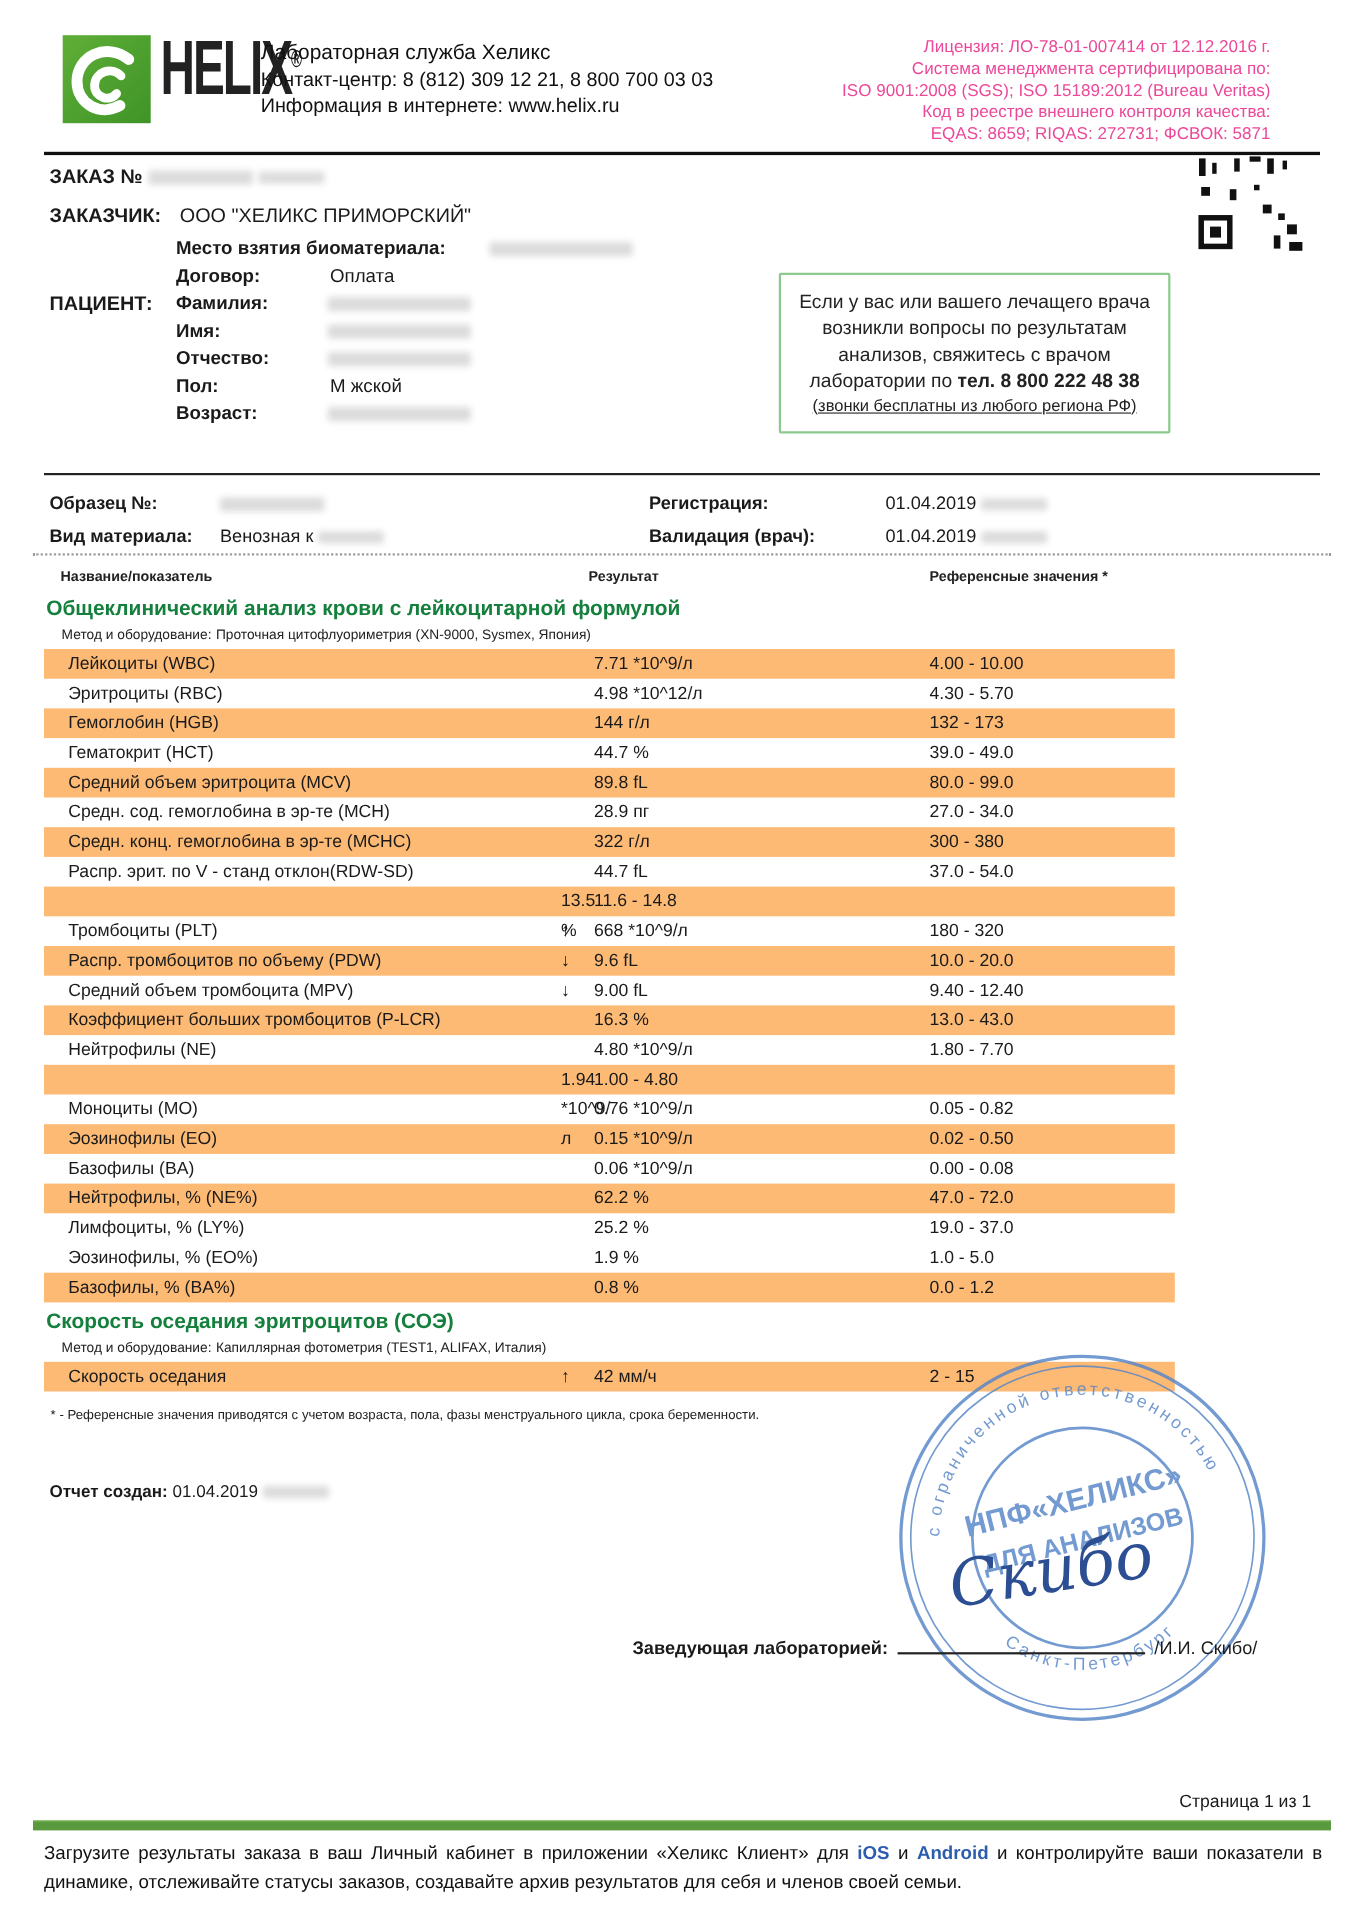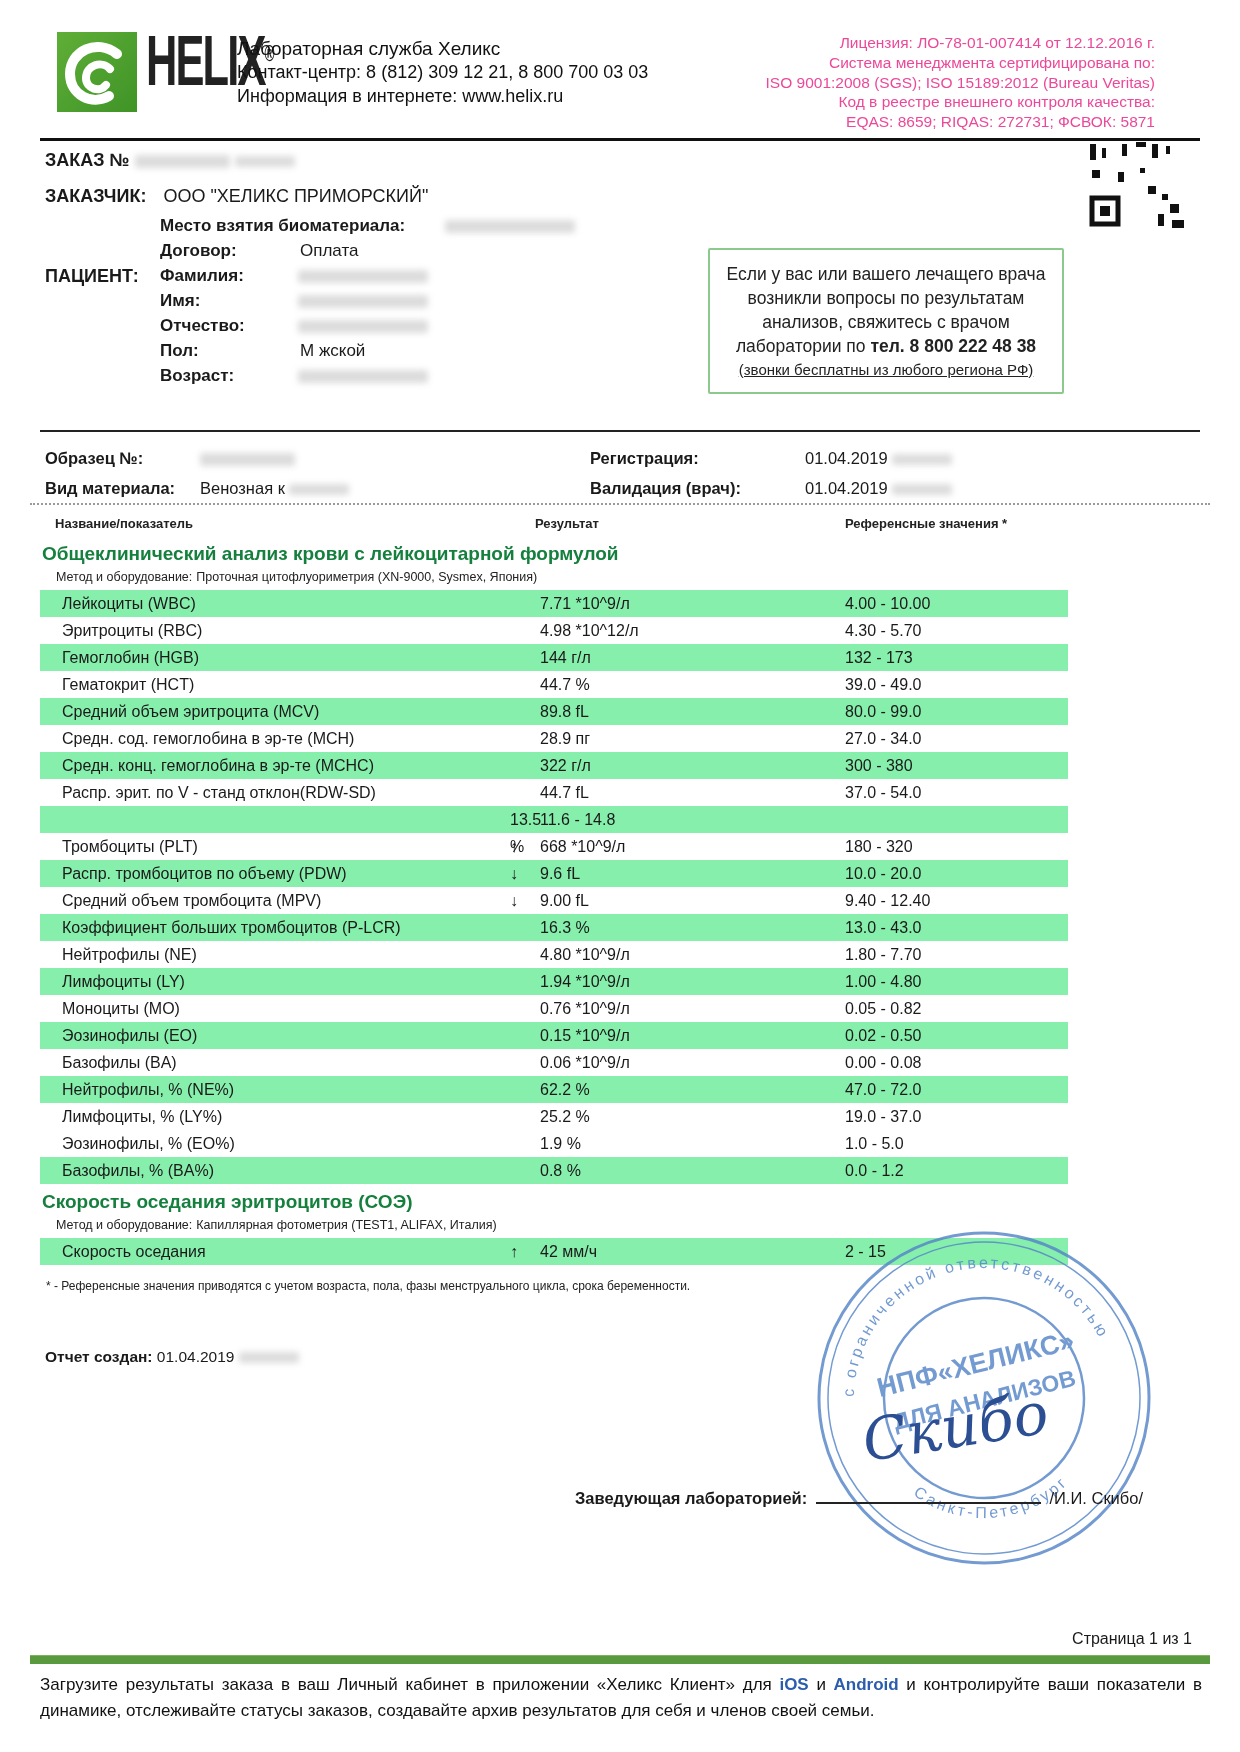--- a/index.html
+++ b/index.html
@@ -47,21 +47,21 @@
   .rule-dot{left:30px;top:503px;width:1180px;border-top:2px dotted #9a9a9a;height:0;}
   
   #content{left:40px;top:512px;width:1028px;}
   .hdr-row{display:grid;grid-template-columns:495px 310px 1fr;font-size:13px;font-weight:bold;
     height:24px;line-height:24px;color:#222;}
   .hdr-row .h1{padding-left:15px;}
   .sec-title{font-size:19px;font-weight:bold;padding:7px 0 3px 2px;color:#15803d;}
   .method{font-size:12.5px;padding:2px 0 6px 16px;color:#222;}
   .m-label{margin-right:4px;}
   .t-row{display:grid;grid-template-columns:470px 30px 305px 1fr;height:27px;line-height:27px;font-size:16px;}
-  .t-row.gray{background:#86efac;}
+  .t-row.gray{background:#fdba74;}
   .c-name{padding-left:22px;white-space:nowrap;}
   .c-flag{text-align:left;font-weight:bold;}
   .footnote{font-size:12px;margin-top:14px;padding-left:6px;color:#222;}
   
   .created{left:45px;top:1348px;font-size:15.5px;}
   .sig-row{left:575px;top:1488px;font-size:16.5px;white-space:nowrap;z-index:3;}
   .sig-line{display:inline-block;width:225px;border-bottom:2px solid #222;height:14px;margin:0 4px;}
   .stamp{left:808px;top:1222px;width:352px;height:352px;transform:rotate(-14deg);opacity:.82;z-index:2;}
   .signature-script{left:862px;top:1398px;font-family:"DejaVu Serif",serif;font-style:italic;
     font-size:58px;color:#2c4f93;transform:rotate(-9deg);z-index:4;line-height:1;}
@@ -246,21 +246,20 @@
         <span class="c-result">16.3 %</span>
         <span class="c-ref">13.0 - 43.0</span>
       </div>
       <div class="t-row">
         <span class="c-name">Нейтрофилы (NE)</span>
         <span class="c-flag"></span>
         <span class="c-result">4.80 *10^9/л</span>
         <span class="c-ref">1.80 - 7.70</span>
       </div>
       <div class="t-row gray">
-        <span class="c-name">Лимфоциты (LY)</span>
         <span class="c-flag"></span>
         <span class="c-result">1.94 *10^9/л</span>
         <span class="c-ref">1.00 - 4.80</span>
       </div>
       <div class="t-row">
         <span class="c-name">Моноциты (MO)</span>
         <span class="c-flag"></span>
         <span class="c-result">0.76 *10^9/л</span>
         <span class="c-ref">0.05 - 0.82</span>
       </div>

